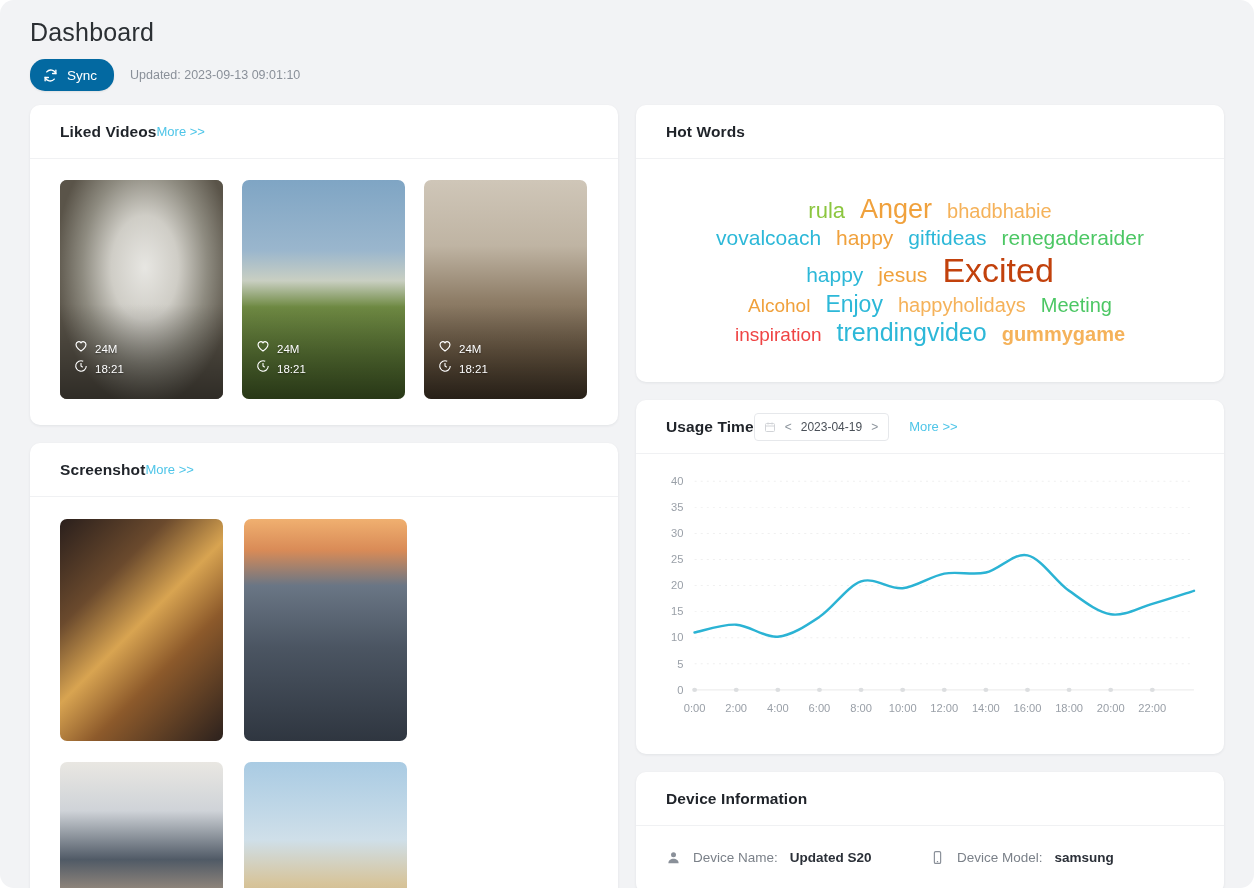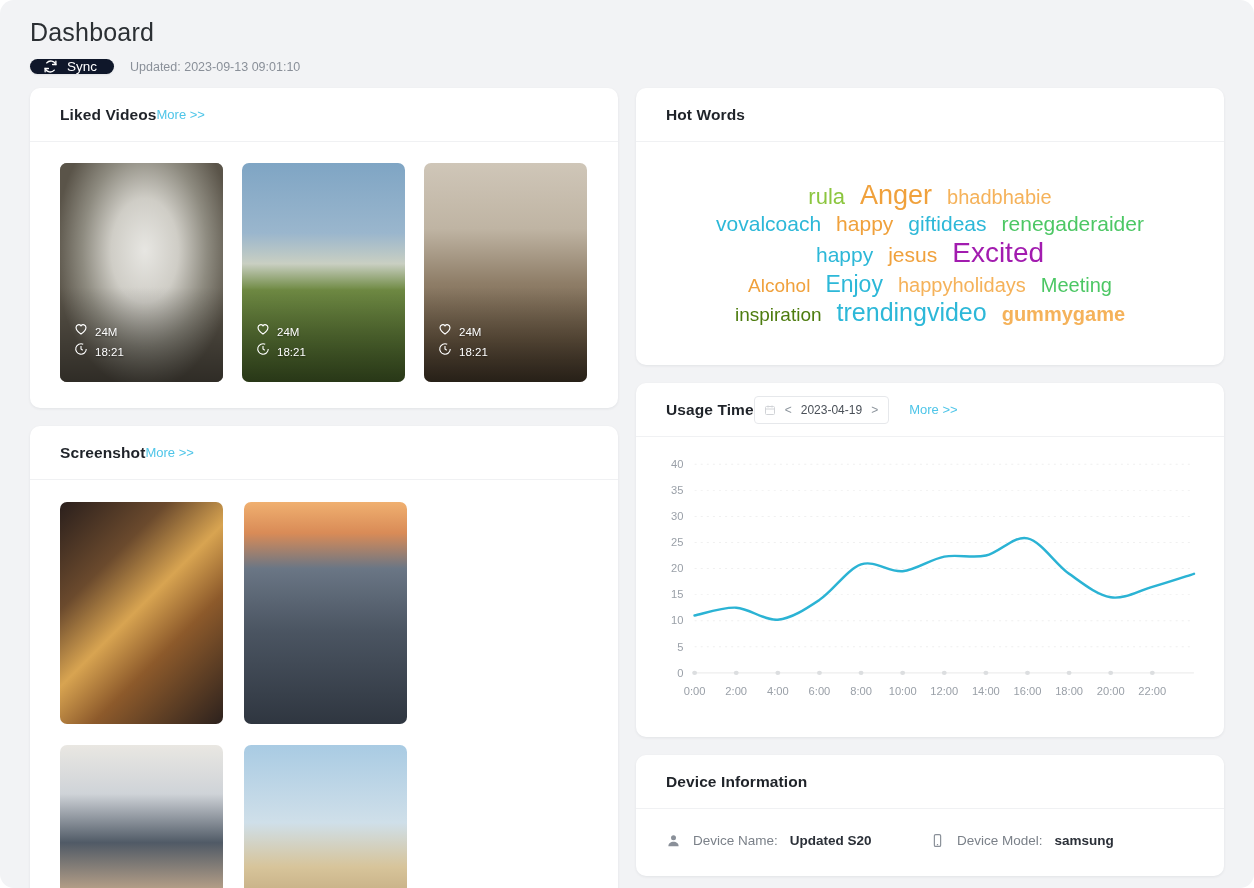--- a/index.html
+++ b/index.html
@@ -22,23 +22,23 @@
   .page-header { padding: 16px 30px 0 30px; }
   .page-title {
     font-size: 25px; font-weight: 400; color: #2b2f33;
     letter-spacing: .2px; line-height: 32px;
   }
   .header-row {
     display: flex; align-items: center; gap: 16px; margin-top: 11px;
   }
   .sync-btn {
     display: inline-flex; align-items: center; gap: 9px;
-    background: #0f172a; color: #fff;
+    background: #0369a1; color: #fff;
     border: none; border-radius: 15px;
-    height: 15px; padding: 0 17px 0 13px;
+    height: 32px; padding: 0 17px 0 13px;
     font-size: 13.5px; cursor: pointer;
     box-shadow: 0 1px 2px rgba(0,0,0,.08);
   }
   .sync-btn .ico { display: inline-flex; }
   .updated-text { font-size: 12.5px; color: #8a9099; }
 
   
   .columns {
     display: flex; gap: 18px;
     padding: 14px 30px 0 30px;
@@ -289,30 +289,30 @@
           </div>
           <div class="cloud-row">
             <span class="word" style="font-size: 21px; color: rgb(45, 184, 216);">vovalcoach</span>
             <span class="word" style="font-size: 21px; color: rgb(240, 161, 60);">happy</span>
             <span class="word" style="font-size: 21px; color: rgb(45, 184, 216);">giftideas</span>
             <span class="word" style="font-size: 21px; color: rgb(76, 199, 100);">renegaderaider</span>
           </div>
           <div class="cloud-row">
             <span class="word" style="font-size: 21px; color: rgb(45, 184, 216);">happy</span>
             <span class="word" style="font-size: 21px; color: rgb(240, 161, 60);">jesus</span>
-            <span class="word" style="font-size: 28px; color: #a21caf;">Excited</span>
+            <span class="word" style="font-size: 34px; color: #c2410c;">Excited</span>
           </div>
           <div class="cloud-row">
             <span class="word" style="font-size: 19px; color: rgb(240, 161, 60);">Alcohol</span>
             <span class="word" style="font-size: 23px; color: rgb(45, 184, 216);">Enjoy</span>
             <span class="word" style="font-size: 20px; color: rgb(245, 178, 90);">happyholidays</span>
             <span class="word" style="font-size: 20px; color: rgb(76, 199, 100);">Meeting</span>
           </div>
           <div class="cloud-row">
-            <span class="word" style="font-size: 19px; color: #4d7c0f;">inspiration</span>
+            <span class="word" style="font-size: 19px; color: #ef4444;">inspiration</span>
             <span class="word" style="font-size: 25px; color: rgb(45, 184, 216);">trendingvideo</span>
             <span class="word" style="font-size: 20px; color: rgb(245, 178, 90); font-weight: bold;">gummygame</span>
           </div>
         </div>
       </section>
 
       <section class="card">
         <div class="card-head">
           <div class="card-title">Usage Time</div>
           <div class="head-right">

